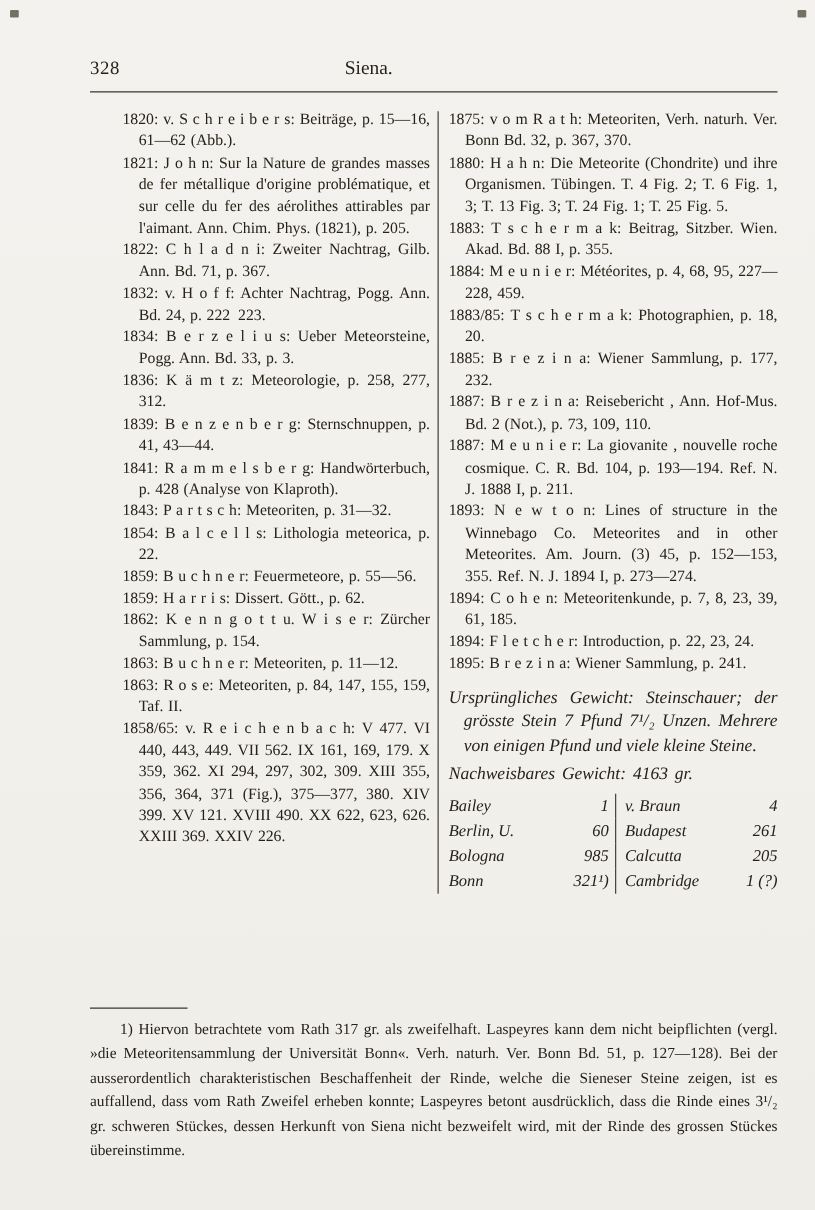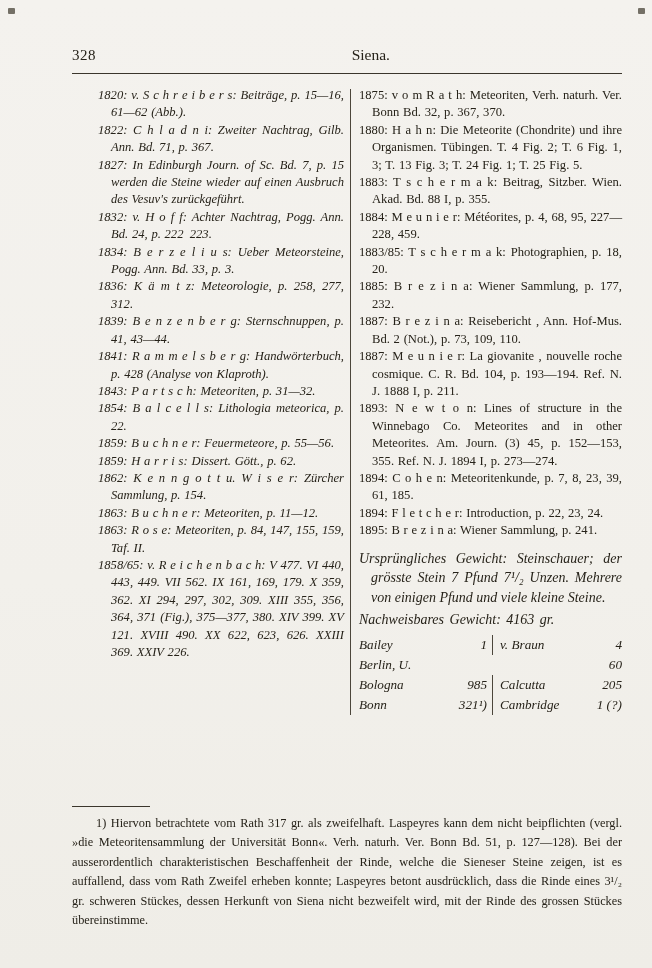--- a/index.html
+++ b/index.html
@@ -15,28 +15,28 @@
     width:652px;height:968px;
     box-sizing:border-box;
     background:linear-gradient(180deg,#f4f2ee 0%,#f2f0eb 60%,#efede7 100%);
     padding:46px 30px 0 72px;
     overflow:hidden;
   }
   
   .pagehead{position:relative;height:22px;}
   .pagenum{font-size:15px;letter-spacing:.5px;}
   .ptitle{
-    position:absolute;left:168px;top:0;width:150px;
-    text-align:right;font-size:15.5px;
+    position:absolute;left:148px;top:0;width:150px;
+    text-align:center;font-size:15.5px;
   }
   .headrule{border-bottom:1.6px solid #3b362c;margin-top:5px;}
 
   
   .columns{display:flex;margin-top:13px;align-items:stretch;}
-  .col-left{width:246px;padding-left:26px;flex:none;font-style:italic;}
+  .col-left{width:246px;padding-left:26px;flex:none;}
   .col-divider{width:1px;background:#4c463b;margin-left:6px;margin-top:2px;flex:none;}
   .col-right{width:263px;margin-left:8px;flex:none;}
 
   .entry{
     margin:0;
     font-size:12.6px;line-height:17.4px;
     text-align:justify;
     padding-left:13px;text-indent:-13px;
     word-spacing:.6px;
   }
@@ -88,24 +88,24 @@
     <span class="ptitle">Siena.</span>
   </div>
   <div class="headrule"></div>
 
   <div class="columns">
 
     <div class="col-left">
 
         <p class="entry"><span class="year">1820:</span><span> </span><span class="etext">v. S c h r e i b e r s: Beiträge, p. 15—16, 61—62 (Abb.).</span></p>
 
+        <p class="entry"><span class="year">1821:</span><span> </span><span class="etext">J o h n: Sur la Nature de grandes masses de fer métallique d'origine problématique, et sur celle du fer des aérolithes attirables par l'aimant. Ann. Chim. Phys. (1821), p. 205.</span></p>
 
         <p class="entry"><span class="year">1822:</span><span> </span><span class="etext">C h l a d n i: Zweiter Nachtrag, Gilb. Ann. Bd. 71, p. 367.</span></p>
 
-        <p class="entry"><span class="year">1827:</span><span> </span><span class="etext">In Edinburgh Journ. of Sc. Bd. 7, p. 15 werden die Steine wieder auf einen Ausbruch des Vesuv's zurückgeführt.</span></p>
 
         <p class="entry"><span class="year">1832:</span><span> </span><span class="etext">v. H o f f: Achter Nachtrag, Pogg. Ann. Bd. 24, p. 222 223.</span></p>
 
         <p class="entry"><span class="year">1834:</span><span> </span><span class="etext">B e r z e l i u s: Ueber Meteorsteine, Pogg. Ann. Bd. 33, p. 3.</span></p>
 
         <p class="entry"><span class="year">1836:</span><span> </span><span class="etext">K ä m t z: Meteorologie, p. 258, 277, 312.</span></p>
 
         <p class="entry"><span class="year">1839:</span><span> </span><span class="etext">B e n z e n b e r g: Sternschnuppen, p. 41, 43—44.</span></p>
 
         <p class="entry"><span class="year">1841:</span><span> </span><span class="etext">R a m m e l s b e r g: Handwörterbuch, p. 428 (Analyse von Klaproth).</span></p>
@@ -167,20 +167,24 @@
             <span class="tval">1</span>
             <span class="rhalf">
               <span class="tname">v. Braun</span>
               <span class="tval">4</span>
             </span>
           </div>
 
           <div class="trow">
             <span class="tname">Berlin, U.</span>
             <span class="tval">60</span>
+            <span class="rhalf">
+              <span class="tname">Budapest</span>
+              <span class="tval">261</span>
+            </span>
           </div>
 
           <div class="trow">
             <span class="tname">Bologna</span>
             <span class="tval">985</span>
             <span class="rhalf">
               <span class="tname">Calcutta</span>
               <span class="tval">205</span>
             </span>
           </div>

